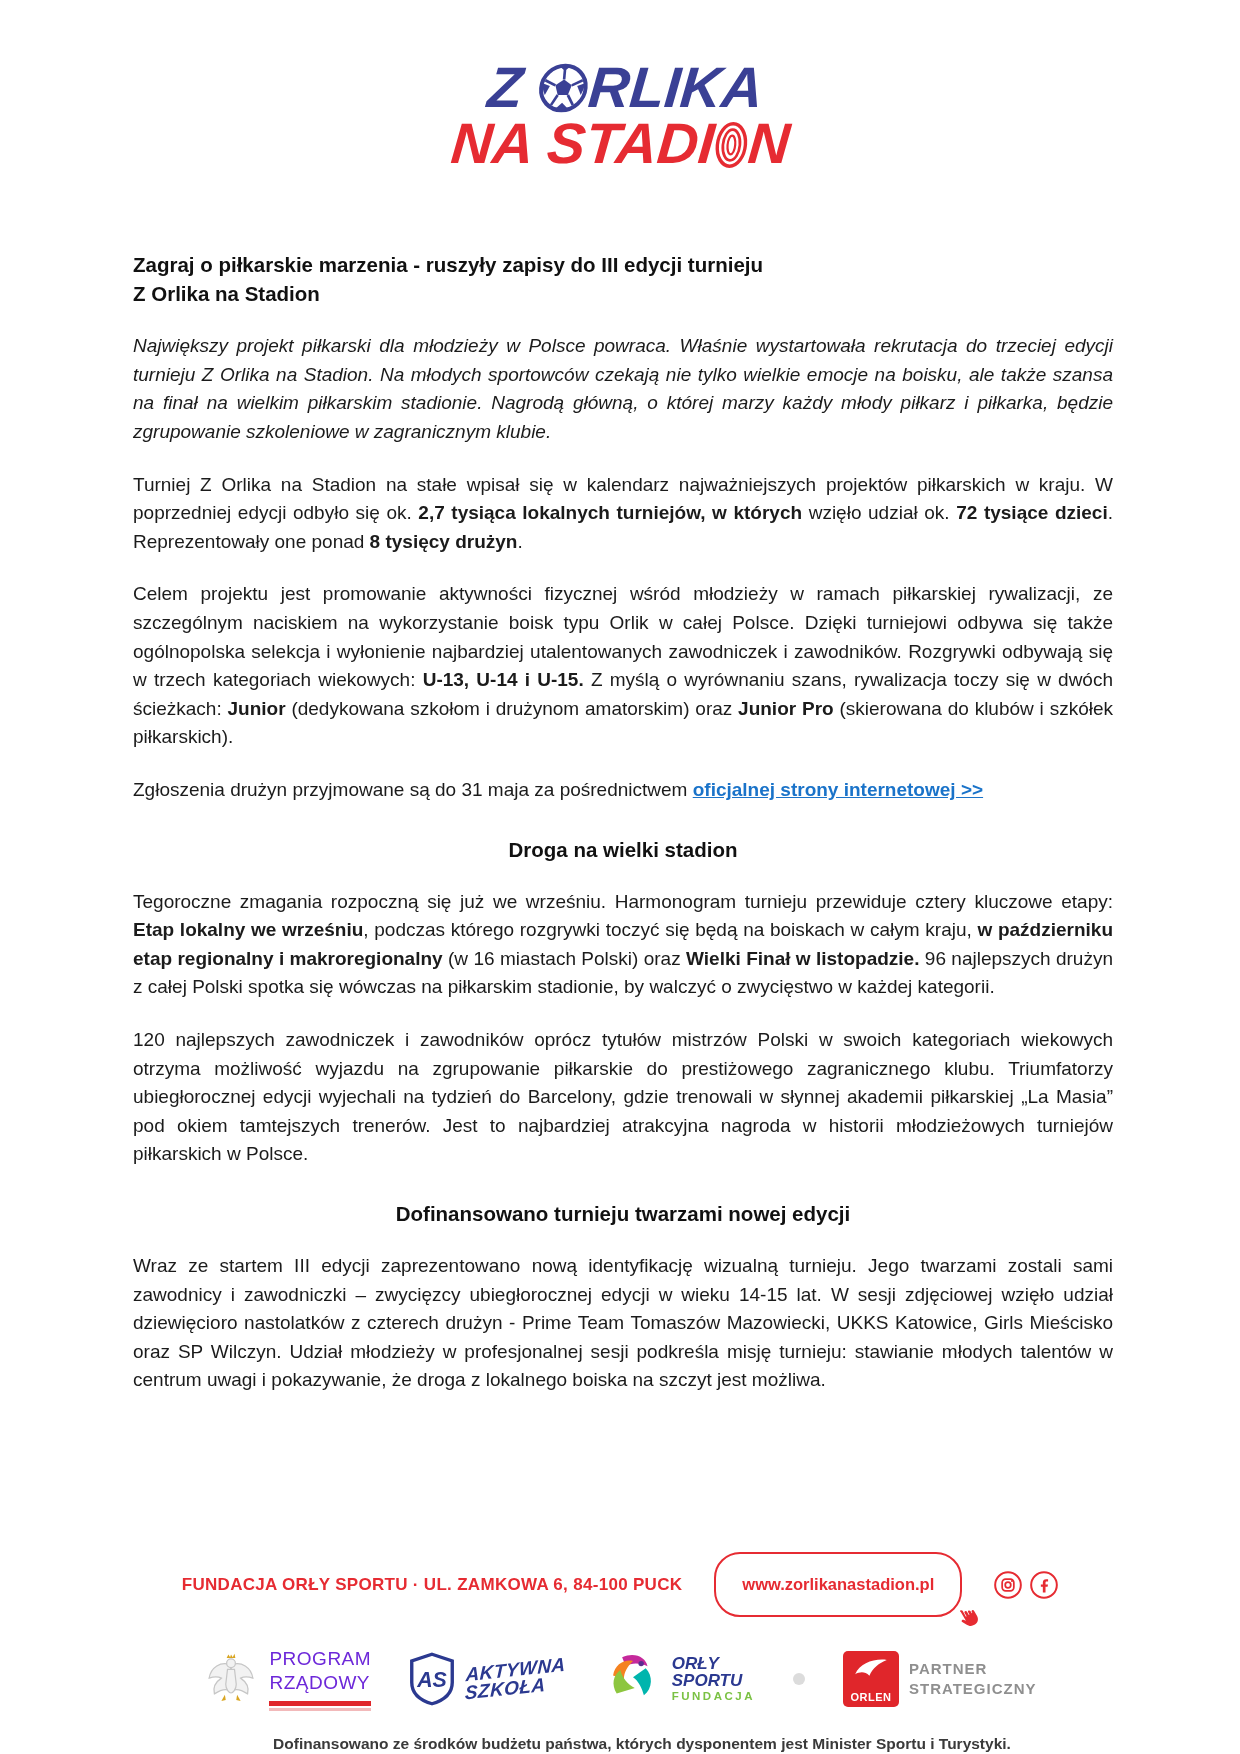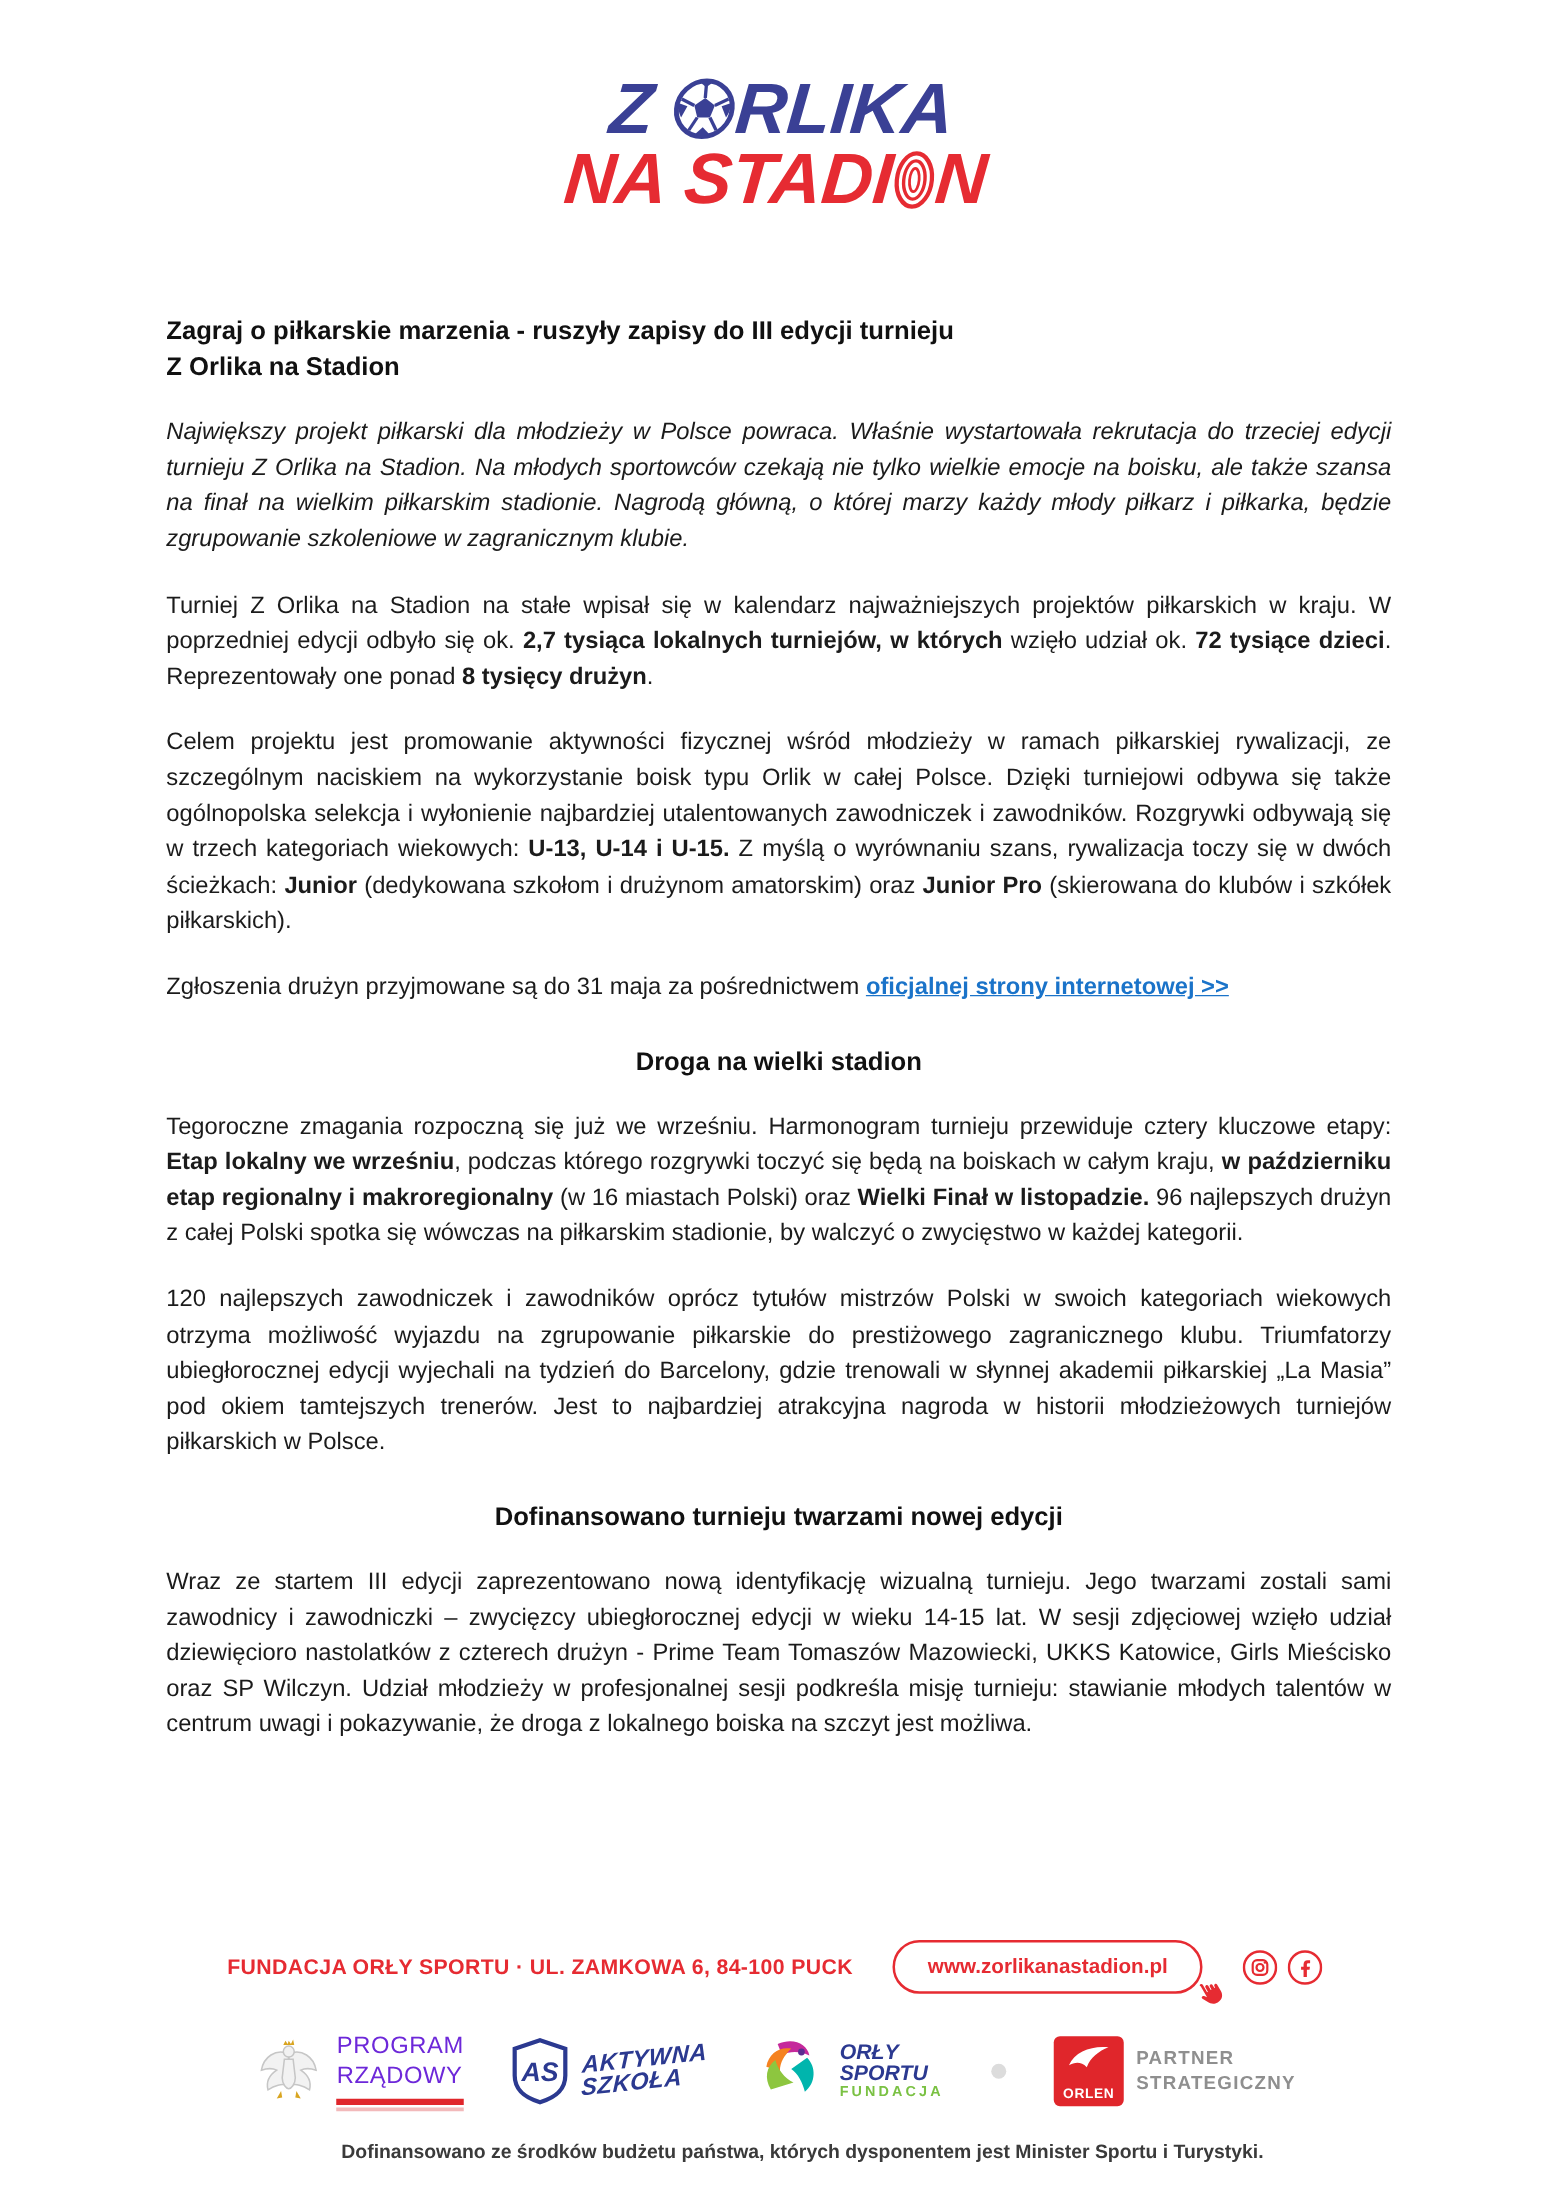--- a/index.html
+++ b/index.html
@@ -24,21 +24,21 @@
   p.doc { font-size:19px; line-height:28.6px; text-align:justify; margin:24px 0 0; }
   p.doc.left { text-align:left; }
   .lead { font-style:italic; }
   .b { font-weight:bold; } .i { font-style:italic; }
   a.doclink { color:#1a73c9; font-weight:bold; text-decoration:underline; cursor:pointer; }
 
   
   .footer { position:absolute; top:1552px; left:0; width:100%; }
   .footer-row1 { display:flex; align-items:center; justify-content:center; gap:32px; }
   .addr { color:#e62b32; font-weight:bold; font-size:17px; letter-spacing:0.3px; white-space:nowrap; }
-  .pill { position:relative; border:2.5px solid #e62b32; border-radius:26px; padding:10px 26px;
+  .pill { position:relative; border:2.5px solid #e62b32; border-radius:26px; padding:21px 26px;
           color:#e62b32; font-weight:bold; font-size:16.5px; background:#fff; white-space:nowrap; cursor:pointer; }
   .hand { position:absolute; right:-22px; bottom:-20px; transform:rotate(-30deg); }
   .social { display:flex; gap:8px; align-items:center; }
   .social svg { display:block; cursor:pointer; }
 
   .partners { display:flex; align-items:center; justify-content:center; gap:38px; margin-top:30px; }
   .partner { display:flex; align-items:center; gap:10px; }
   .pr-text { font-size:19px; color:#6d28d9; line-height:1.25; letter-spacing:0.5px; }
   .stripes { margin-top:6px; }
   .stripe-red { height:5px; background:#e0262b; }

